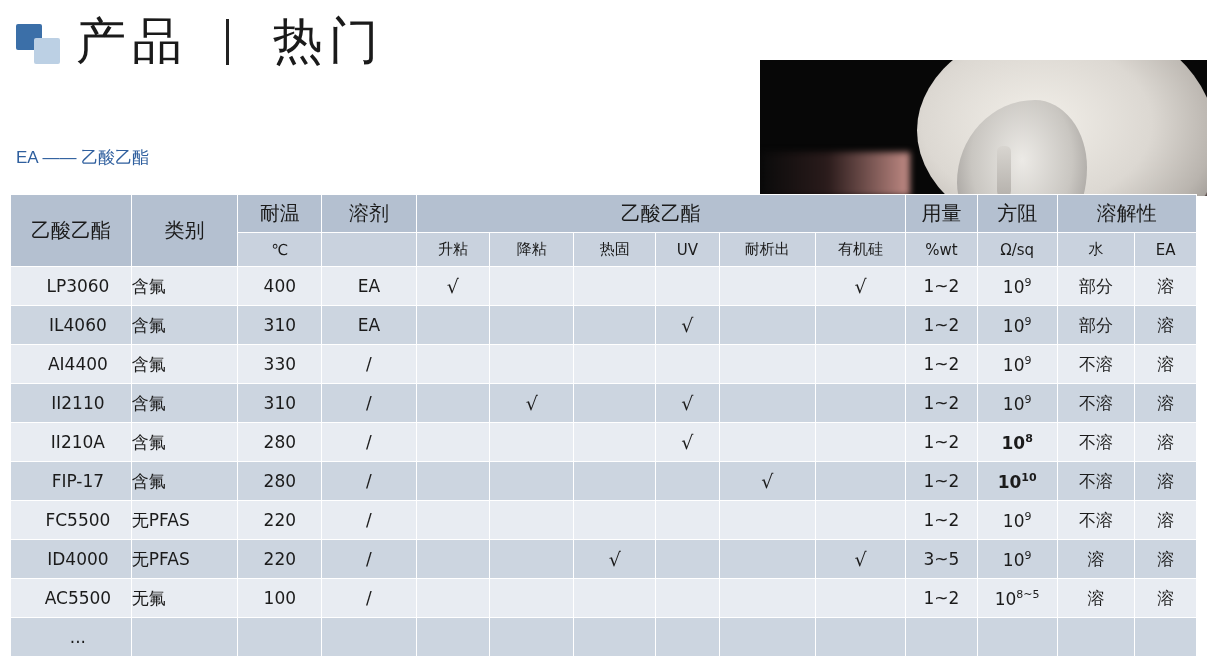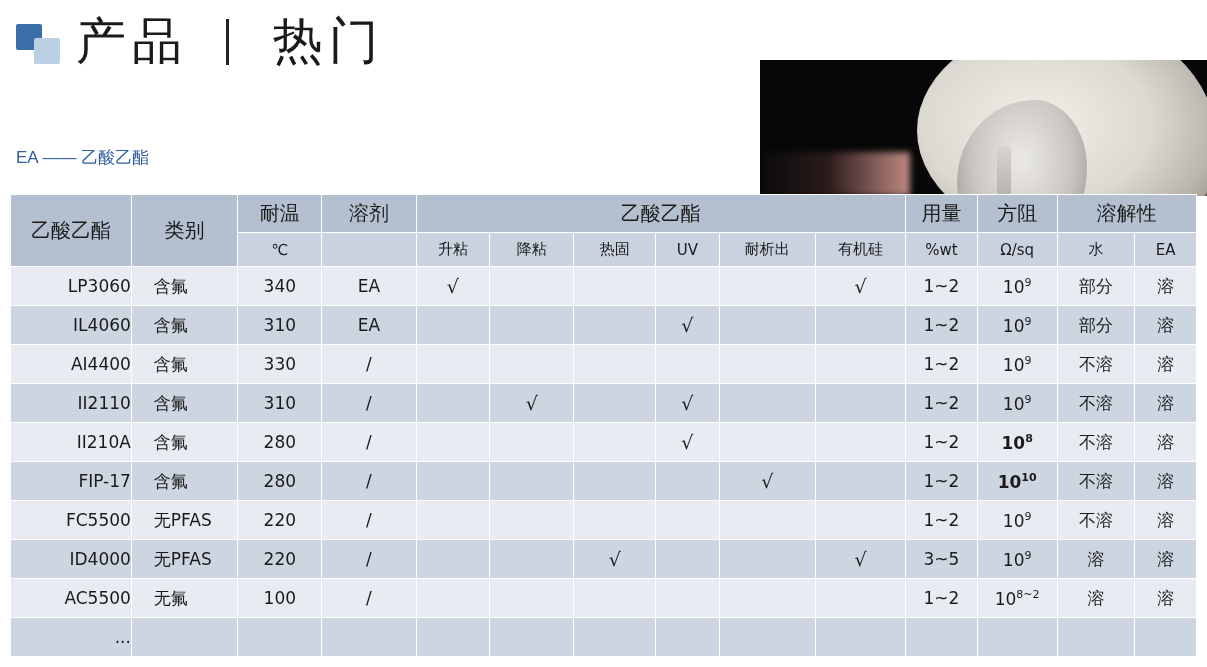--- a/index.html
+++ b/index.html
@@ -102,22 +102,22 @@
     font-size:15px;
     height:33px;
     font-weight:400;
   }
   tbody td{
     font-size:17px;
     height:38px;
   }
   tbody tr.odd td{ background:#e8ecf2; }
   tbody tr.even td{ background:#ccd5e0; }
-  tbody td.first{ text-align:right; padding-left:14px; }
-  tbody td.second{ text-align:left; padding-left:22px; }
+  tbody td.first{ text-align:center; padding-left:14px; }
+  tbody td.second{ text-align:left; padding-left:0; }
   .chk{ font-size:19px; }
   sup{ font-size:11px; }
   .sup-bold{ font-weight:bold; }
   .ellipsis{ font-size:17px; }
   
   col.c-agent{width:118px;}
   col.c-cat{width:104px;}
   col.c-temp{width:82px;}
   col.c-solv{width:92px;}
   col.c-f1{width:72px;}
@@ -196,21 +196,21 @@
       <th>%wt</th>
       <th>Ω/sq</th>
       <th>水</th>
       <th>EA</th>
     </tr>
   </thead>
   <tbody id="table-body">
       <tr class="odd">
         <td class="first">LP3060</td>
         <td class="second">含氟</td>
-        <td>340</td>
+        <td>400</td>
         <td>EA</td>
         <td class="chk">√</td>
         <td></td>
         <td></td>
         <td></td>
         <td></td>
         <td class="chk">√</td>
         <td>1~2</td>
         <td><span>10</span><sup>9</sup></td>
         <td>部分</td>
@@ -333,21 +333,21 @@
         <td class="second">无氟</td>
         <td>100</td>
         <td>/</td>
         <td></td>
         <td></td>
         <td></td>
         <td></td>
         <td></td>
         <td></td>
         <td>1~2</td>
-        <td><span>10</span><sup>8~2</sup></td>
+        <td><span>10</span><sup>8~5</sup></td>
         <td>溶</td>
         <td>溶</td>
       </tr>
       <tr class="even">
         <td class="first ellipsis">...</td>
         <td class="second"></td>
         <td></td>
         <td></td>
         <td></td>
         <td></td>

